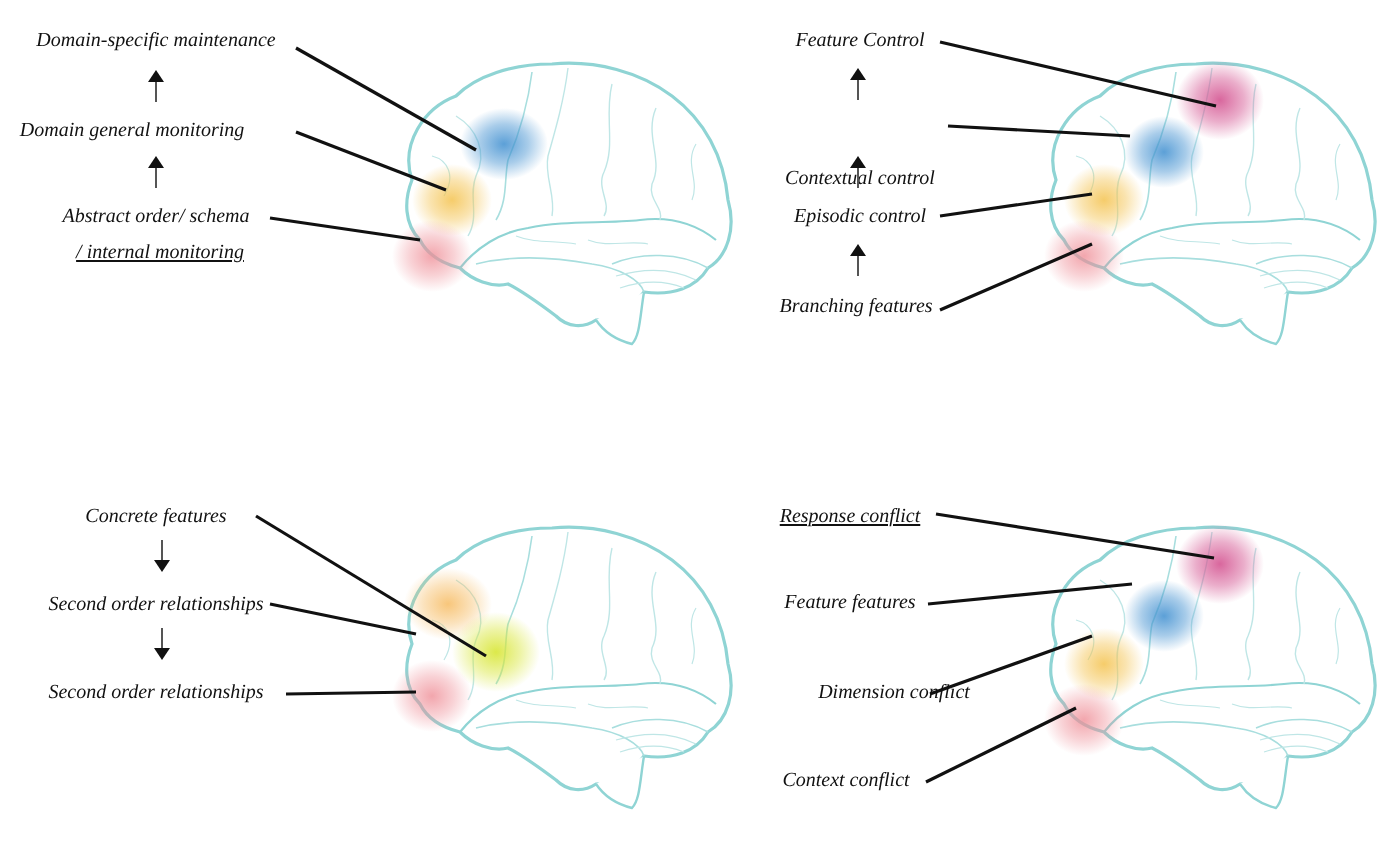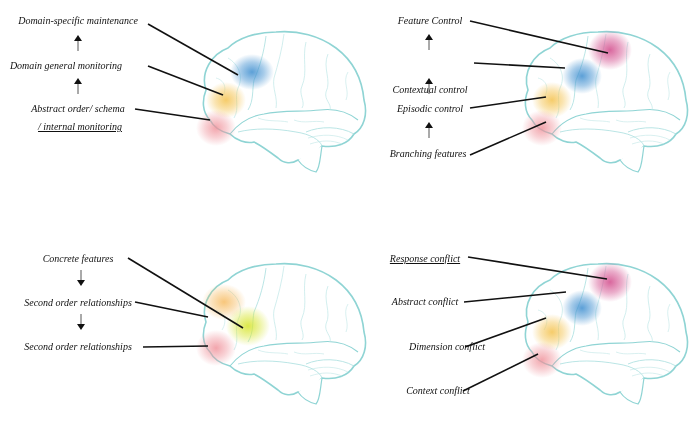--- a/index.html
+++ b/index.html
@@ -163,16 +163,16 @@
   <div class="lbl c" style="left:78px;top:296px;">Second order relationships</div>
   <svg class="arrow" style="left:81px;top:314px;" viewBox="0 0 10 16">
       <line x1="5" y1="0" x2="5" y2="10" stroke="#555" stroke-width="1"></line>
       <polygon points="5,16 9,10 1,10" fill="#111"></polygon>
     </svg>
   <div class="lbl c" style="left:78px;top:340px;">Second order relationships</div>
 </div>
 
 <div>
   <div class="lbl c" style="left:425px;top:252px;text-decoration:underline;">Response conflict</div>
-  <div class="lbl c" style="left:425px;top:295px;">Abstract conflict</div>
+  <div class="lbl c" style="left:425px;top:295px;">Feature features</div>
   <div class="lbl c" style="left:447px;top:340px;">Dimension conflict</div>
-  <div class="lbl c" style="left:438px;top:384px;">Context conflict</div>
+  <div class="lbl c" style="left:423px;top:384px;">Context conflict</div>
 </div>
 
 </body></html>

